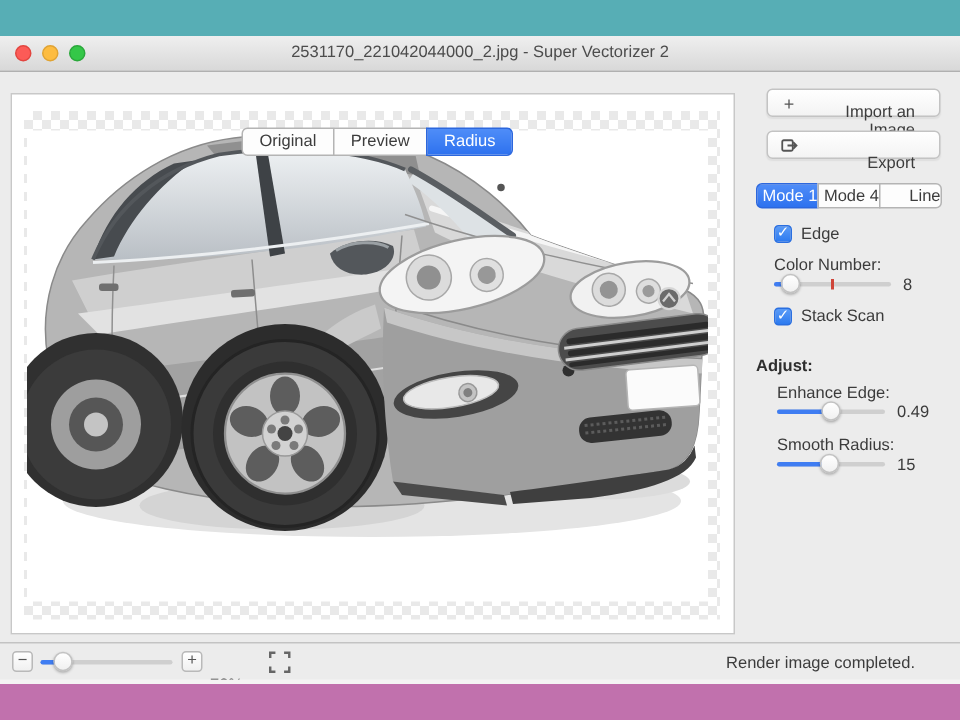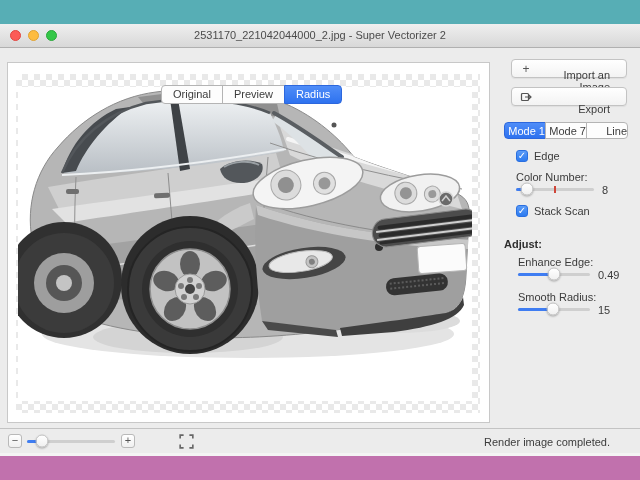--- a/index.html
+++ b/index.html
@@ -267,21 +267,21 @@
         <svg width="12" height="12" viewBox="0 0 12 12">
           <rect x="1.5" y="2.5" width="7" height="7" rx="1" fill="none" stroke="#555" stroke-width="1.2"></rect>
           <path d="M 5,6 H 11 M 8.8,3.8 L 11,6 L 8.8,8.2" stroke="#555" stroke-width="1.2" fill="none"></path>
         </svg>
       </span>
       <span class="blabel">Export</span>
     </div>
 
     <div class="segmented" style="left:4px;top:75px;">
       <div class="seg active">Mode 1</div>
-      <div class="seg">Mode 7</div>
+      <div class="seg">Mode 4</div>
       <div class="seg">Line</div>
     </div>
 
     <div class="check-row" style="left:16px;top:103px;">
       <span class="checkbox">✓</span>
       <span class="cb-label">Edge</span>
     </div>
 
     <div class="field-label" style="left:16px;top:124px;">Color Number:</div>
 

